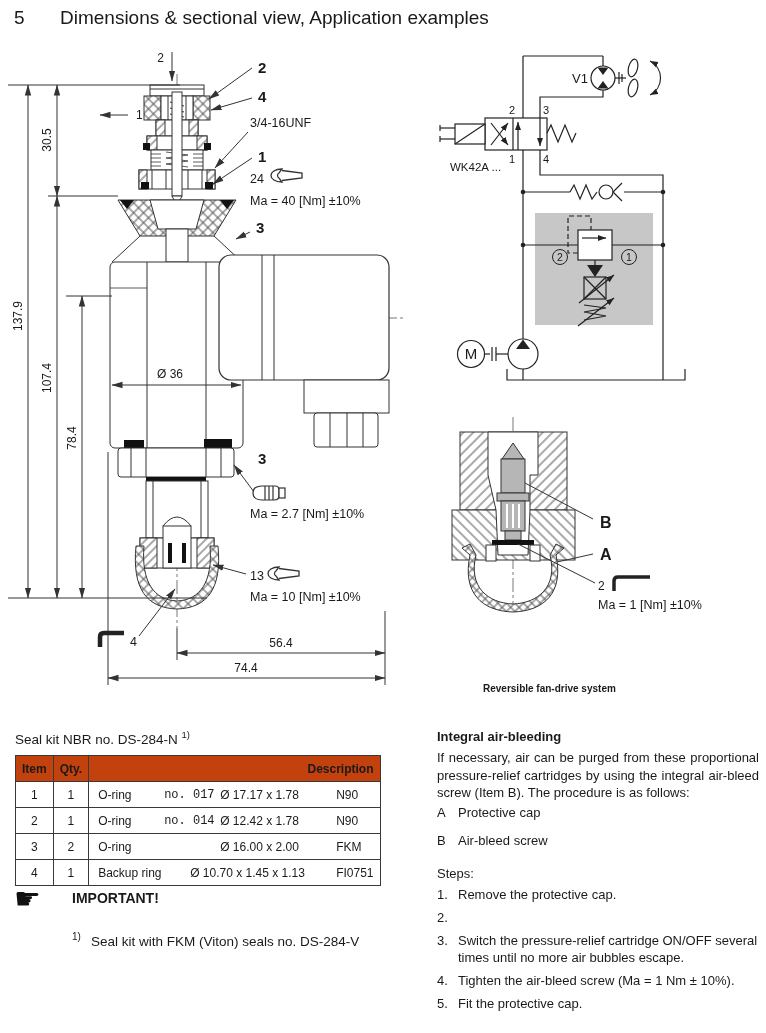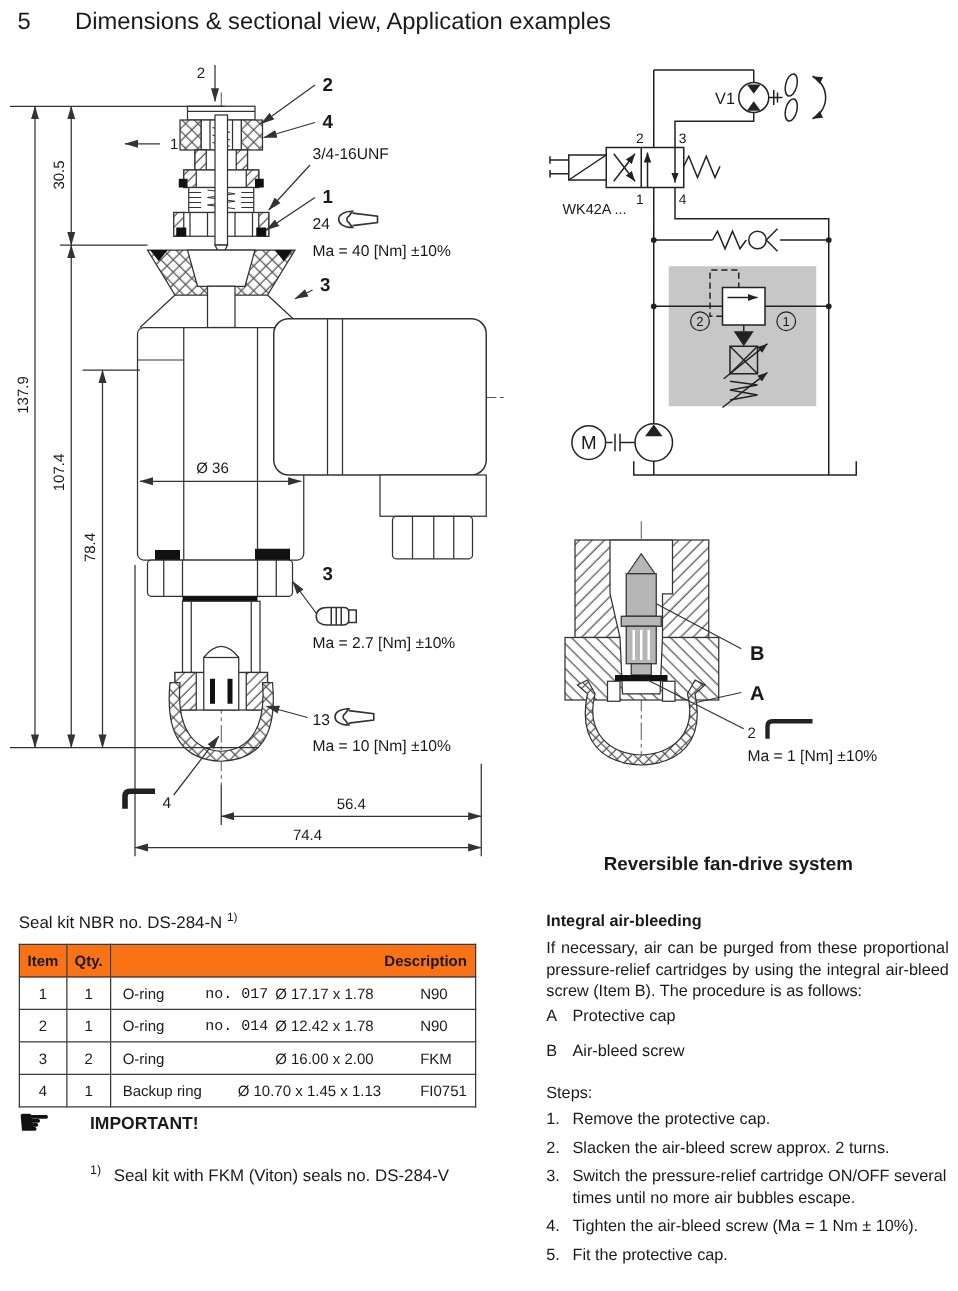--- a/index.html
+++ b/index.html
@@ -14,41 +14,41 @@
   svg text { font-family:"Liberation Sans", sans-serif; fill:#1a1a1a; }
   svg .dimtxt { font-size:12px; }
   svg .anntxt { font-size:12.5px; }
   svg .boldit { font-size:15px; font-weight:bold; }
   svg .porttxt { font-size:11px; }
   
   .sealkit-heading { left:15px; top:729px; font-size:13.5px;text-align:center; }
   .sealkit-heading sup { font-size:9.5px; }
   table.sealkit { left:15px; top:755px; border-collapse:collapse; width:362px; font-size:12px; }
   table.sealkit th, table.sealkit td { border:1px solid #3a3a3a; padding:0 6px; height:25px; }
-  table.sealkit th { background:#f97316; font-weight:bold; }
+  table.sealkit th { background:#c2410c; font-weight:bold; }
   table.sealkit .c { text-align:center; width:56px; }
   table.sealkit th.d { text-align:right; padding-left:9px; }
   .desc-flex { display:flex; align-items:center; padding-left:3px; }
   .desc-flex .nm { width:66px; }
   .desc-flex .no { width:56px;font-family:Liberation Mono, monospace; }
   .desc-flex .sz { width:116px; }
   .important-icon { left:14px; top:884px; font-size:30px; line-height:30px; color:#111; }
   .important-title { left:72px; top:890px; font-size:14px; font-weight:bold; }
   .important-note { left:72px; top:931px; font-size:13.5px; }
   .important-note sup { font-size:10px; margin-right:10px; }
   
   .airbleed-h { left:437px; top:729px; font-size:13px; font-weight:bold; }
   .airbleed-p { left:437px; top:749px; width:322px; font-size:13px; line-height:17.5px; text-align:justify; }
   .legend-row { left:437px; font-size:13px; display:flex; }
   .legend-row .k { width:21px; }
   .steps-label { left:437px; top:866px; font-size:13px; }
   .steps-list { left:437px; top:886px; width:325px; font-size:13px; }
   .step { display:flex; line-height:17px; margin-bottom:6px; }
   .step .n { width:21px; flex:none; }
-  .section-caption { left:447px; top:683px; font-size:15px; font-weight:bold;padding-left:36px; }
+  .section-caption { left:447px; top:683px; font-size:10px; font-weight:bold;padding-left:36px; }
 </style>
 </head>
 <body>
 
 <div class="abs page-title">
   <span class="num">5</span>
   <span>Dimensions &amp; sectional view, Application examples</span>
 </div>
 
 <div class="abs" style="left:0;top:48px">
@@ -483,21 +483,20 @@
   <span>Air-bleed screw</span>
 </div>
 <div class="abs steps-label">Steps:</div>
 <div class="abs steps-list">
   <div class="step">
       <span class="n">1.</span>
       <span>Remove the protective cap.</span>
     </div>
   <div class="step">
       <span class="n">2.</span>
-      <span>Slacken the air-bleed screw approx. 2 turns.</span>
     </div>
   <div class="step">
       <span class="n">3.</span>
       <span>Switch the pressure-relief cartridge ON/OFF several times until no more air bubbles escape.</span>
     </div>
   <div class="step">
       <span class="n">4.</span>
       <span>Tighten the air-bleed screw (Ma = 1 Nm ± 10%).</span>
     </div>
   <div class="step">

